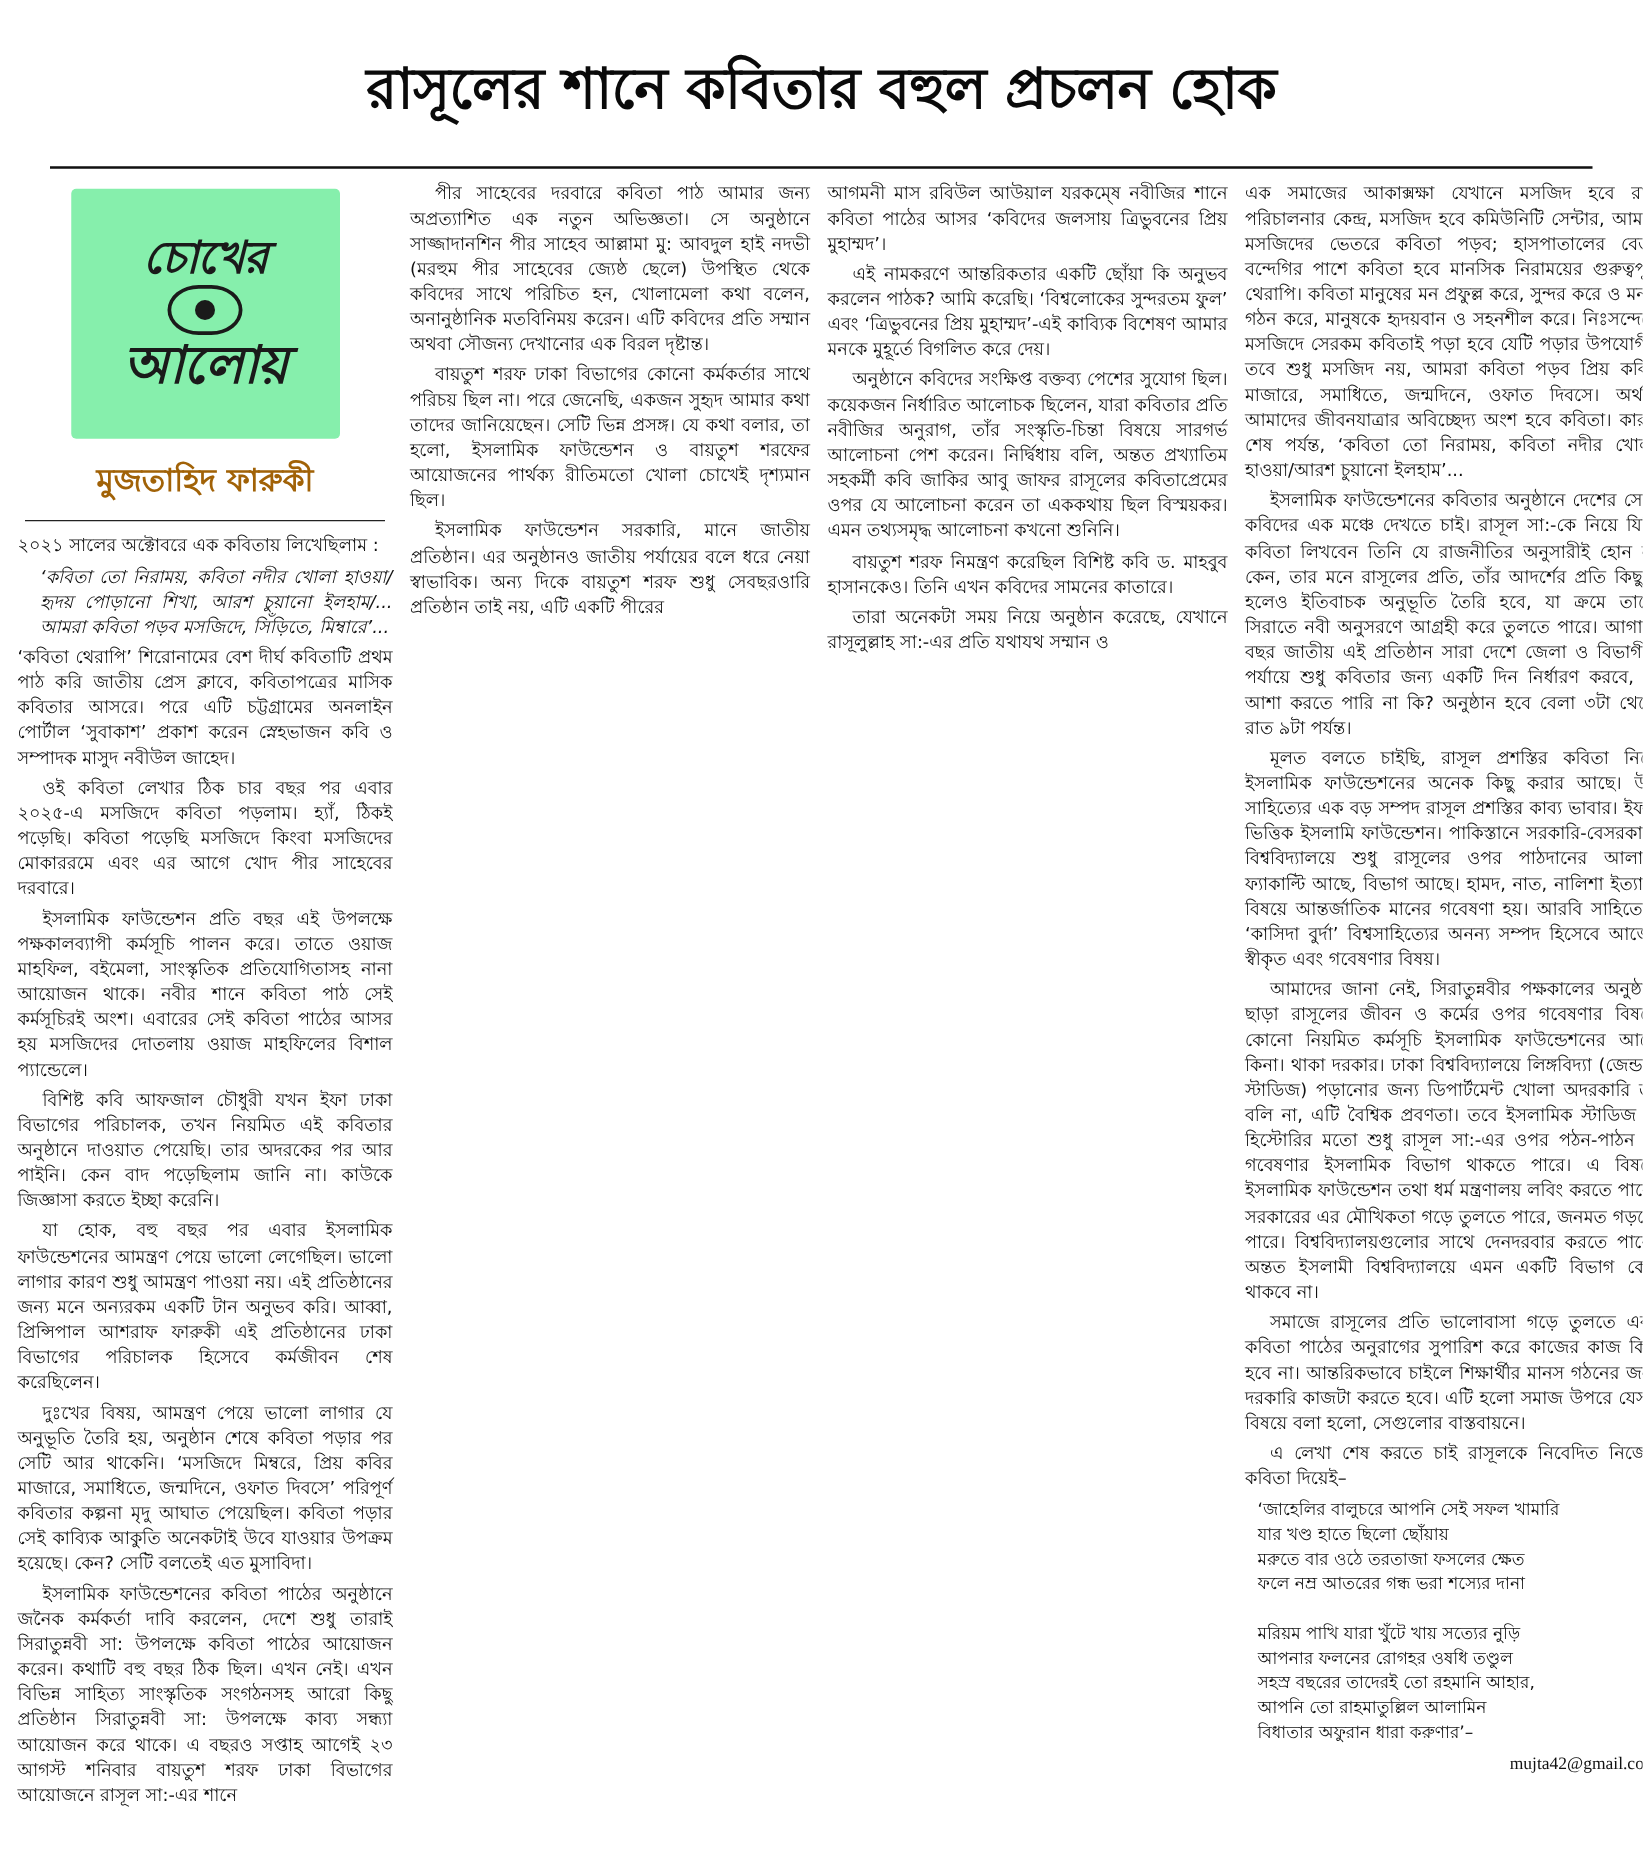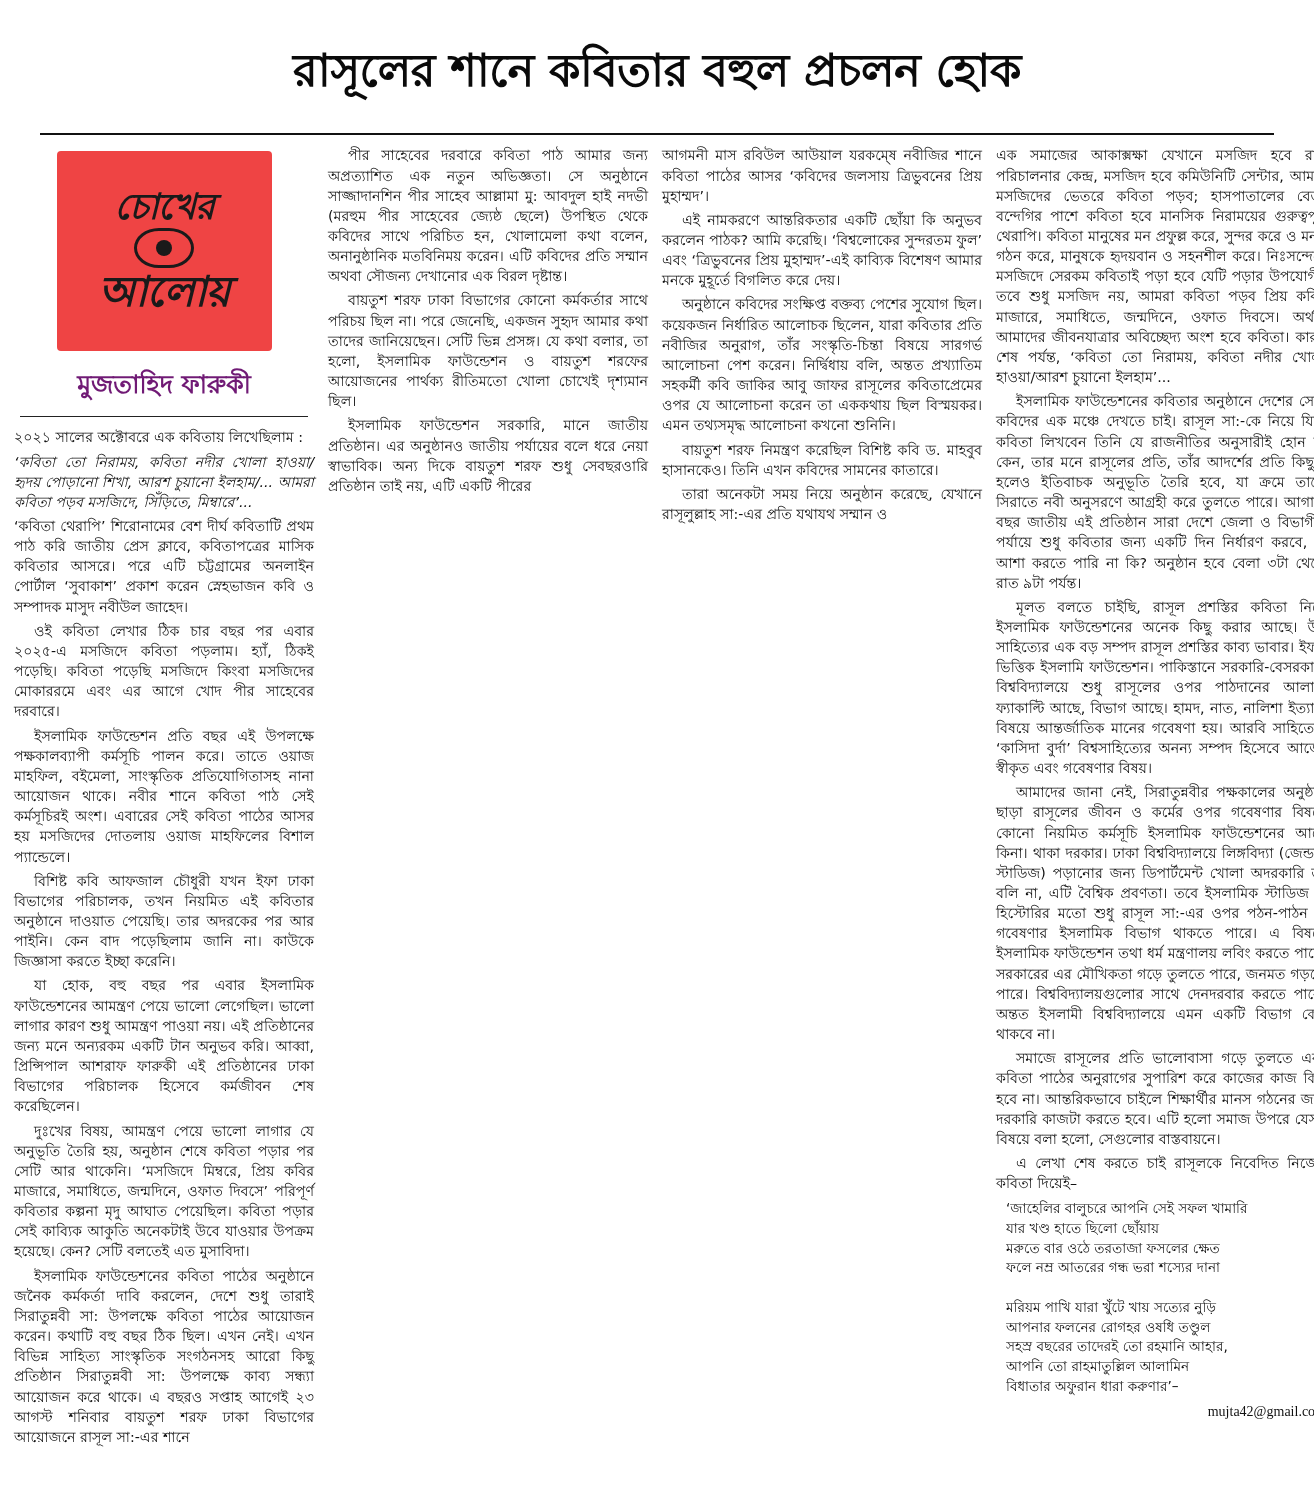--- a/index.html
+++ b/index.html
@@ -49,21 +49,21 @@
   }
   .col {
     position: relative;
   }
 
   
   .logo-box {
     width: 215px;
     height: 200px;
     margin: 6px auto 0 auto;
-    background: #ef4444;
+    background: #86efac;
     border-radius: 4px;
     display: flex;
     align-items: center;
     justify-content: center;
     overflow: hidden;
   }
   .logo-inner {
     text-align: center;
     line-height: 1.0;
   }
@@ -98,40 +98,40 @@
     font-weight: bold;
     font-style: italic;
     letter-spacing: -1px;
     color: #1a1a1a;
   }
   .byline {
     text-align: center;
     font-size: 25px;
     font-weight: bold;
     margin: 14px 0 8px 0;
-    color: #701a75;
+    color: #a16207;
   }
   .byline-rule {
     border: none;
     border-top: 1.5px solid #222;
     margin: 0 6px 10px 6px;
   }
 
   
   p.t {
     margin: 0 0 4px 0;
     font-size: 14.2px;
     line-height: 1.42;
     text-align: justify;
     text-justify: inter-word;
     hyphens: auto;
     color: #111;
   }
   p.t.indent { text-indent: 20px; }
-  p.t.italic { font-style: italic; }
+  p.t.italic { font-style: italic; margin-left: 18px; }
 
   .poem {
     font-size: 13.6px;
     line-height: 1.45;
     margin: 6px 0 4px 0;
     padding-left: 10px;
   }
   .poem div { white-space: nowrap; overflow: hidden; text-overflow: ellipsis; }
 
   .email {

